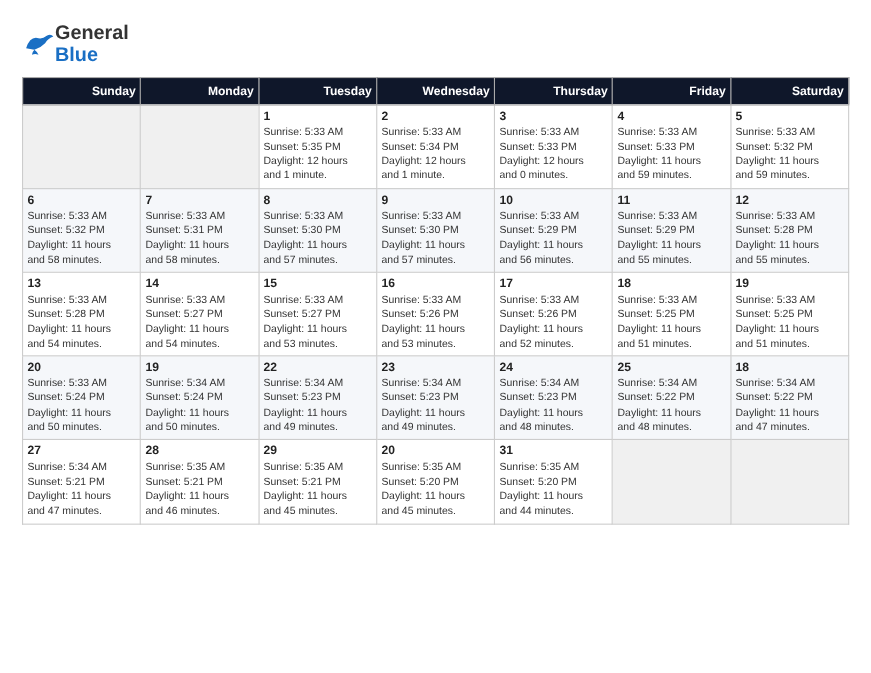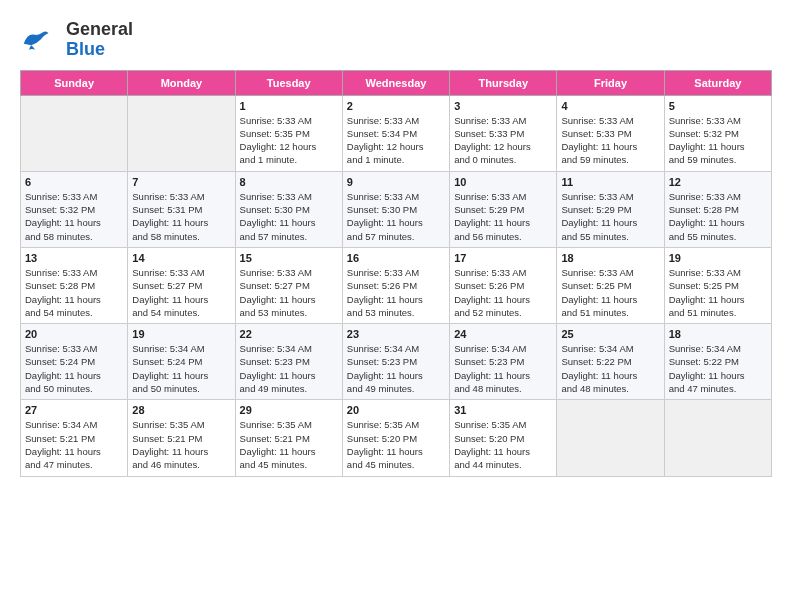--- a/index.html
+++ b/index.html
@@ -12,21 +12,21 @@
     }
     .header {
       display: flex;
       justify-content: space-between;
       align-items: flex-start;
       margin-bottom: 10px;
     }
     .logo {
       display: flex;
       align-items: center;
-      gap: 16px;
+      gap: 0;
     }
     .logo-text {
       font-size: 18px;
       font-weight: bold;
       line-height: 1.1;
     }
     .logo-general { color: #333; }
     .logo-blue { color: #1a6fc4; text-align: center; }
     .logo-bird {
       width: 30px;
@@ -43,24 +43,24 @@
     .location {
       font-size: 14px;
       color: #555;
     }
     .calendar {
       width: 100%;
       border-collapse: collapse;
       font-size: 10px;
     }
     .calendar th {
-      background: #ec4899;
+      background: #0f172a;
       color: #fff;
       padding: 6px 4px;
-      text-align: center;
+      text-align: right;
       font-size: 11px;
       border: 1px solid #aaa;
     }
     .calendar td {
       border: 1px solid #ccc;
       vertical-align: top;
       padding: 4px;
       width: calc(100% / 7);
       min-height: 80px;
       background: #fff;

